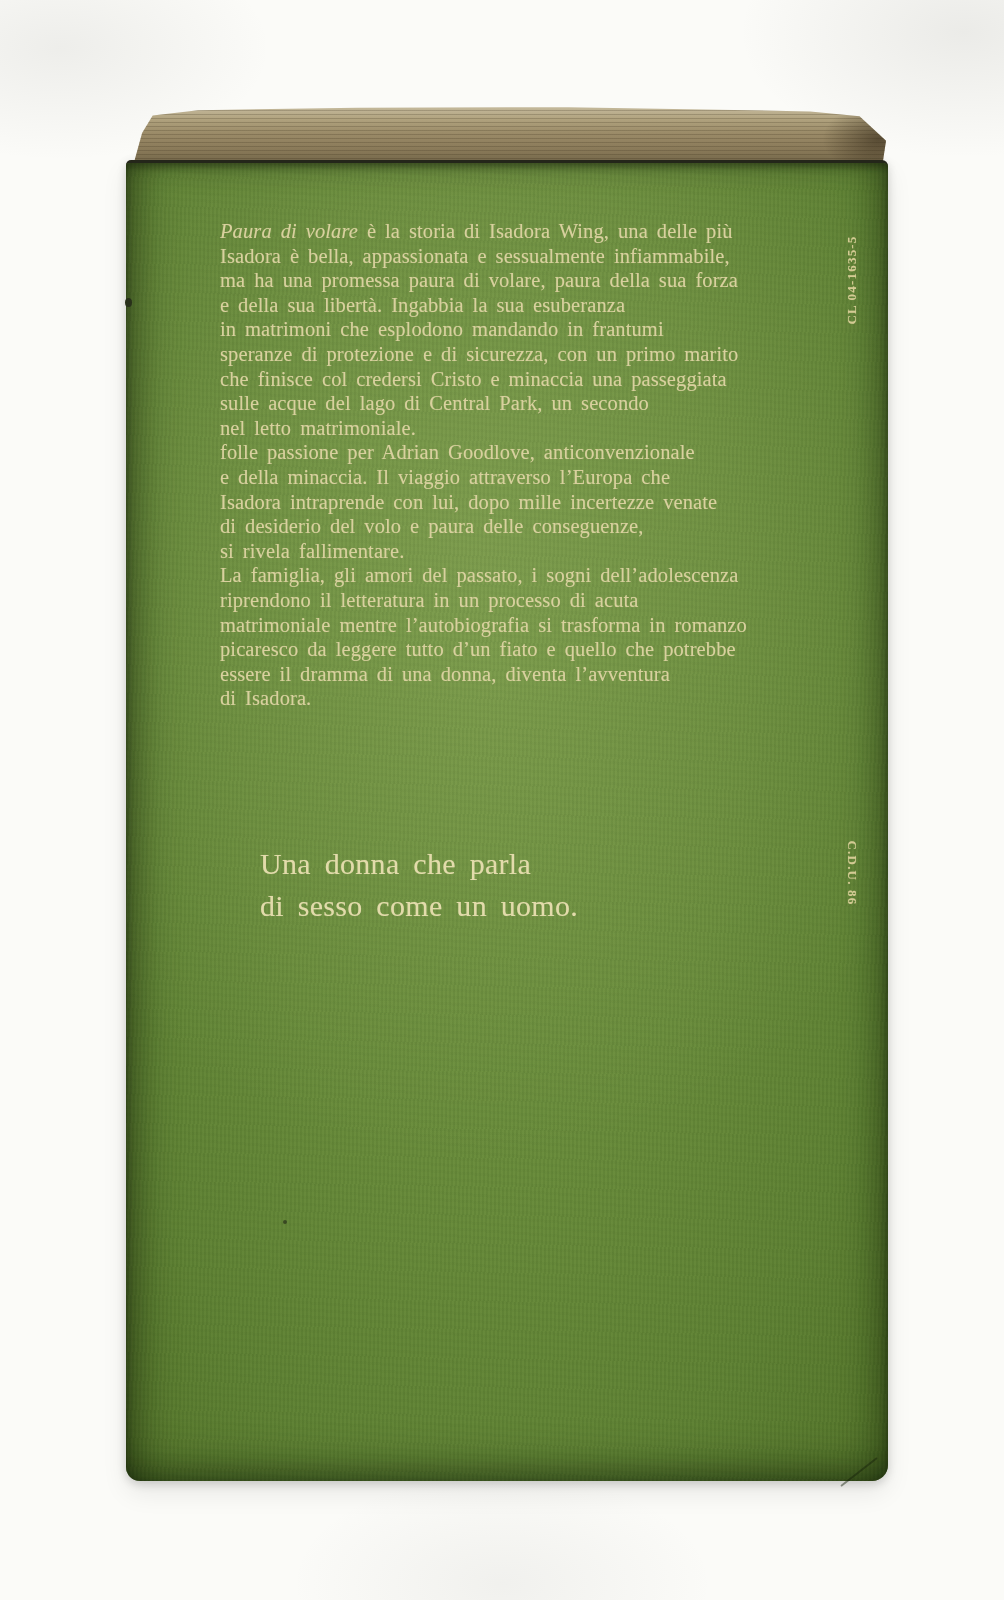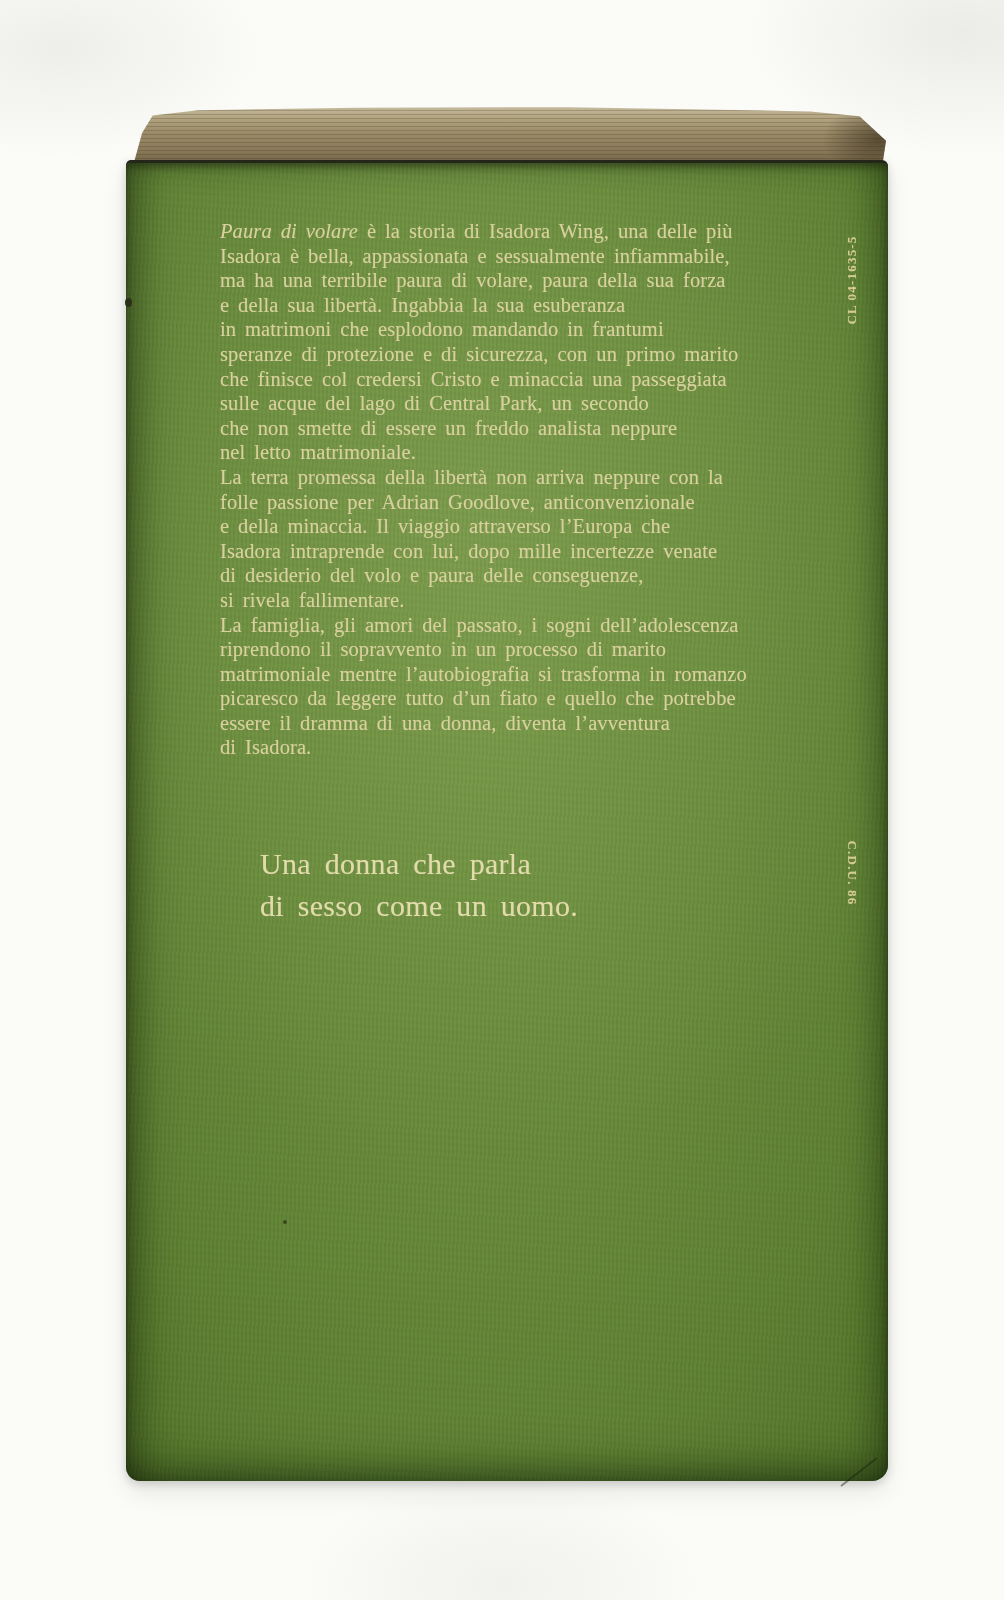--- a/index.html
+++ b/index.html
@@ -82,36 +82,34 @@
   <div class="book">
     <div class="pages"></div>
     <div class="cover">
 
       <div class="blurb">
         <div class="bline">
           <em>Paura di volare</em><span> è la storia di Isadora Wing, una delle più</span>
         </div>
         <div>
             <div class="bline">Isadora è bella, appassionata e sessualmente infiammabile,</div>
-            <div class="bline">ma ha una terribile paura di volare, paura della sua forza</div>
+            <div class="bline">ma ha una promessa paura di volare, paura della sua forza</div>
             <div class="bline">e della sua libertà. Ingabbia la sua esuberanza</div>
             <div class="bline">in matrimoni che esplodono mandando in frantumi</div>
             <div class="bline">speranze di protezione e di sicurezza, con un primo marito</div>
             <div class="bline">che finisce col credersi Cristo e minaccia una passeggiata</div>
             <div class="bline">sulle acque del lago di Central Park, un secondo</div>
-            <div class="bline">che non smette di essere un freddo analista neppure</div>
             <div class="bline">nel letto matrimoniale.</div>
-            <div class="bline">La terra promessa della libertà non arriva neppure con la</div>
             <div class="bline">folle passione per Adrian Goodlove, anticonvenzionale</div>
             <div class="bline">e della minaccia. Il viaggio attraverso l’Europa che</div>
             <div class="bline">Isadora intraprende con lui, dopo mille incertezze venate</div>
             <div class="bline">di desiderio del volo e paura delle conseguenze,</div>
             <div class="bline">si rivela fallimentare.</div>
             <div class="bline">La famiglia, gli amori del passato, i sogni dell’adolescenza</div>
-            <div class="bline">riprendono il sopravvento in un processo di marito</div>
+            <div class="bline">riprendono il letteratura in un processo di acuta</div>
             <div class="bline">matrimoniale mentre l’autobiografia si trasforma in romanzo</div>
             <div class="bline">picaresco da leggere tutto d’un fiato e quello che potrebbe</div>
             <div class="bline">essere il dramma di una donna, diventa l’avventura</div>
             <div class="bline">di Isadora.</div>
           </div>
       </div>
 
       <div class="tagline">
           <div class="tagline-line">Una donna che parla</div>
           <div class="tagline-line">di sesso come un uomo.</div>

